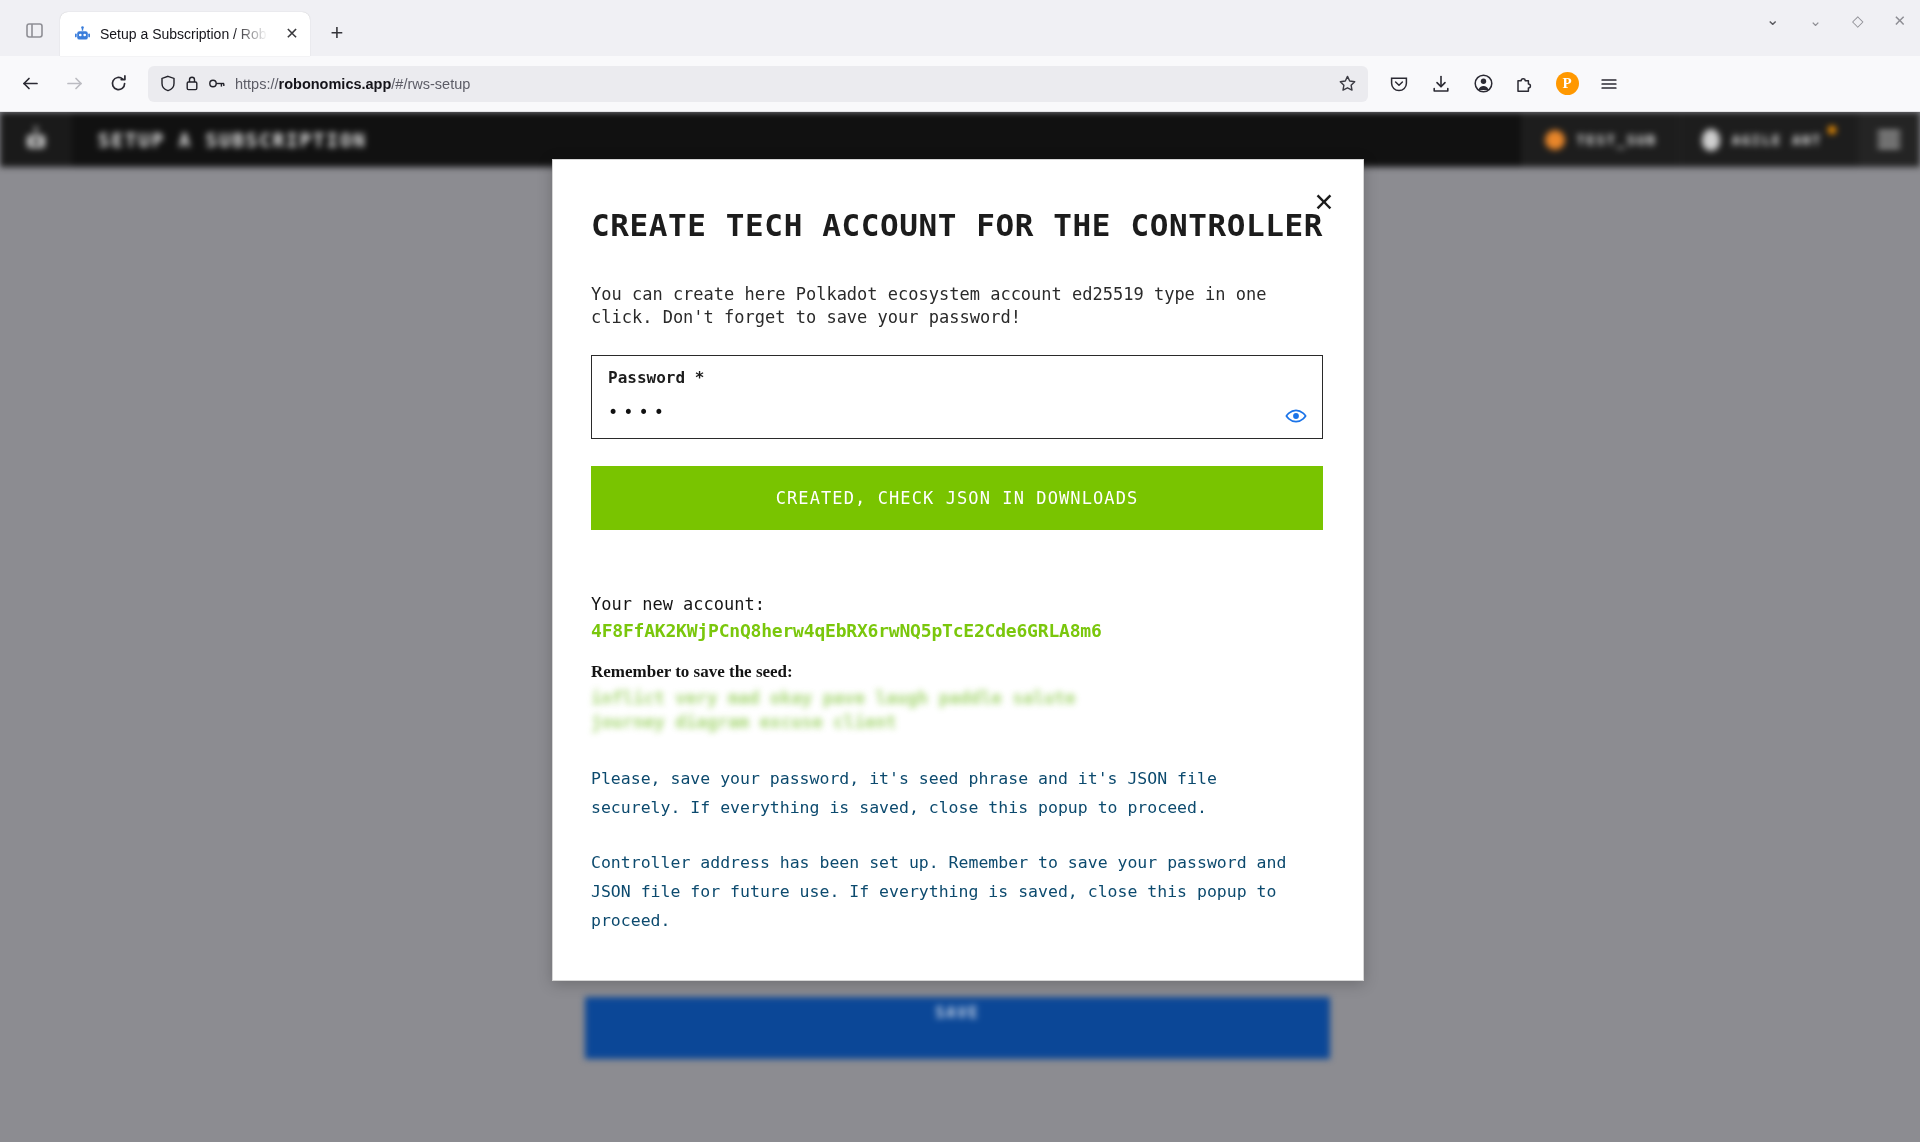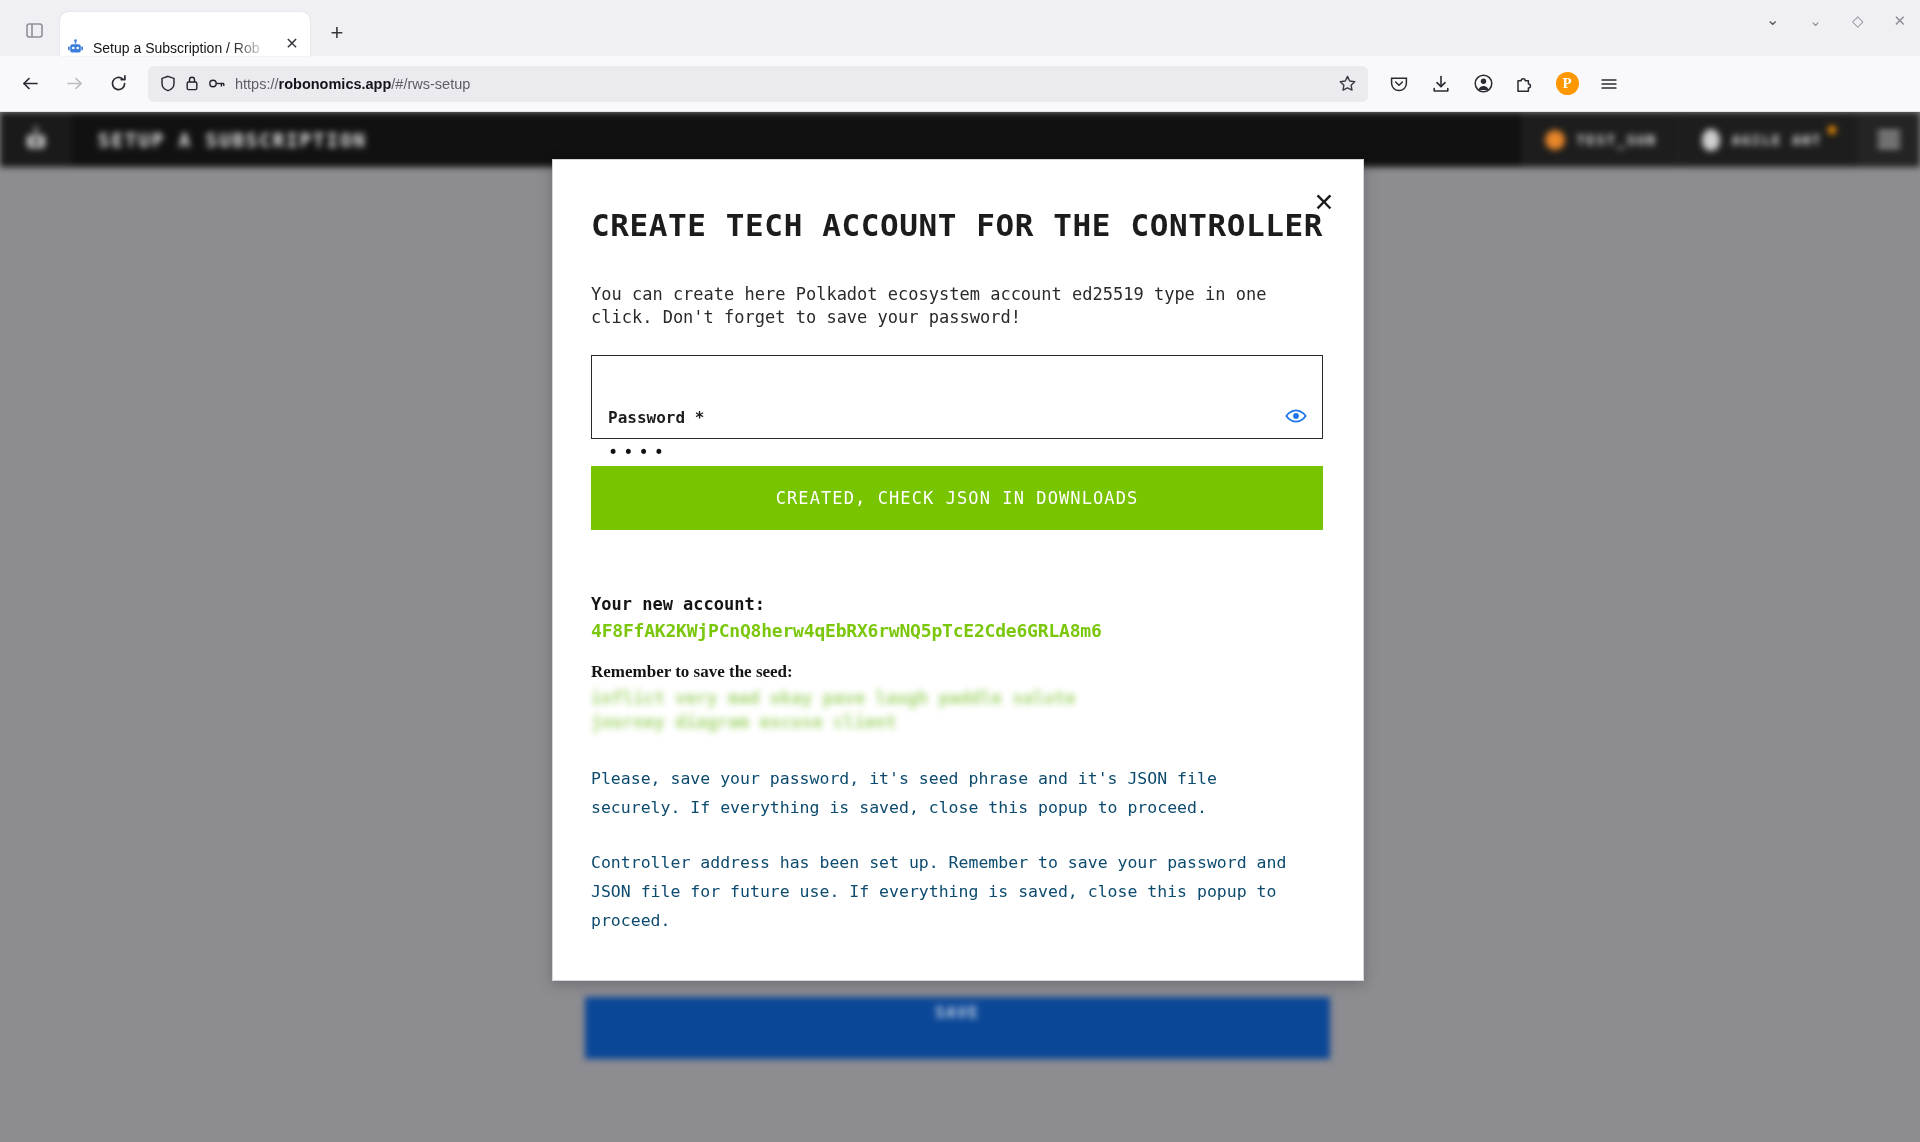--- a/index.html
+++ b/index.html
@@ -36,22 +36,22 @@
     border-radius: 4px;
   }
   .sidebar-toggle svg { display: block; }
 
   .tab {
     height: 44px;
     width: 250px;
     background: #ffffff;
     border-radius: 8px 8px 0 0;
     display: flex;
-    align-items: flex-end;
-    padding: 0 6px 0 7px;
+    align-items: center;
+    padding: 0 6px 0 14px;
     gap: 9px;
     box-shadow: 0 0 1px rgba(0,0,0,.25);
   }
   .tab-favicon { width: 17px; height: 17px; flex: 0 0 17px; }
   .tab-title {
     flex: 1 1 auto;
     font-size: 14px;
     color: #15141a;
     white-space: nowrap;
     overflow: hidden;
@@ -275,21 +275,20 @@
     position: relative;
     height: 84px;
     border: 1px solid #2a2a2a;
     padding: 12px 16px 0 16px;
   }
   .pw-label {
     font-family: "DejaVu Sans Mono", monospace;
     font-weight: 700;
     font-size: 16px;
     color: #1c1c1c;
-    margin-top: 40px;
   }
   .pw-value {
     margin-top: 15px;
     font-family: "DejaVu Sans Mono", monospace;
     font-size: 17px;
     letter-spacing: 5px;
     color: #101010;
   }
   .pw-eye {
     position: absolute;
@@ -311,21 +310,21 @@
     font-size: 17px;
     letter-spacing: 1.1px;
     border: none;
     width: 100%;
   }
 
   .result { margin-top: 64px; }
 
   .result-label {
     font-family: "DejaVu Sans Mono", monospace;
-    font-weight: 700;
+    font-weight: 400;
     font-size: 17px;
     color: #141414;
   }
   .account-address {
     margin-top: 6px;
     font-family: "DejaVu Sans Mono", monospace;
     font-weight: 700;
     font-size: 18px;
     color: #7ac70c;
     letter-spacing: -0.2px;

